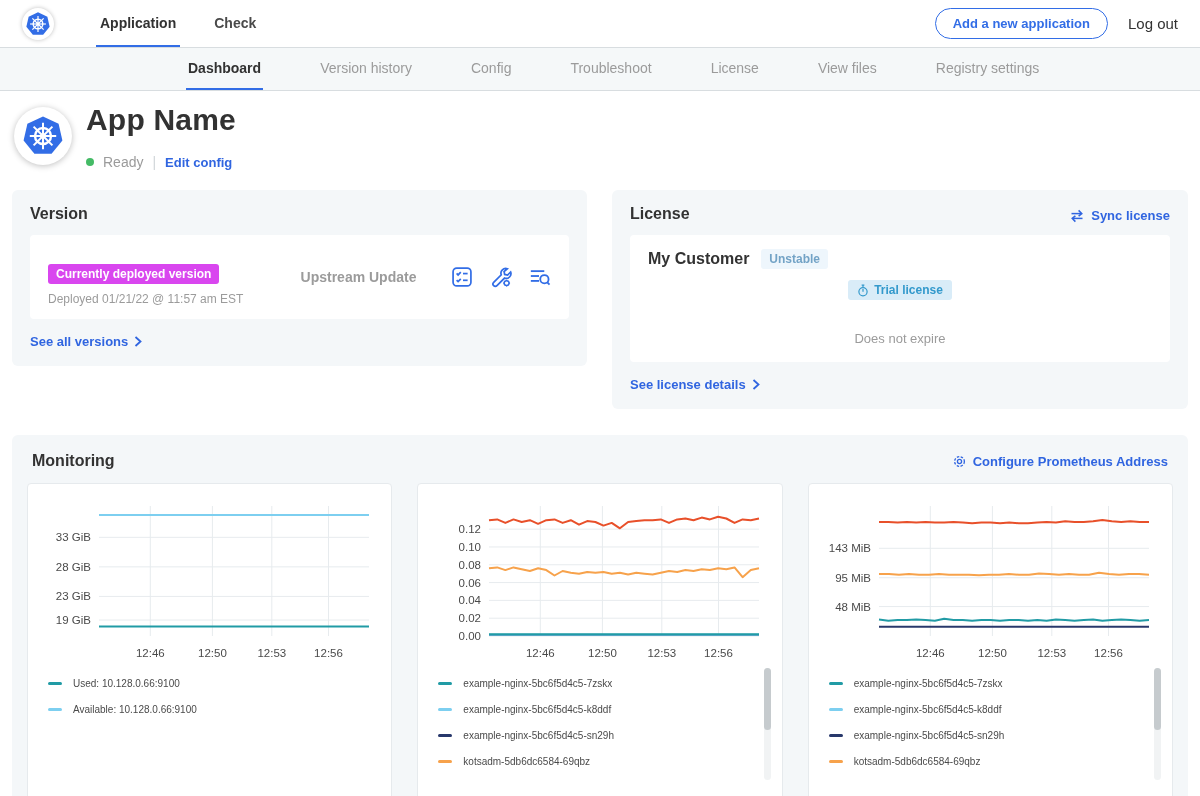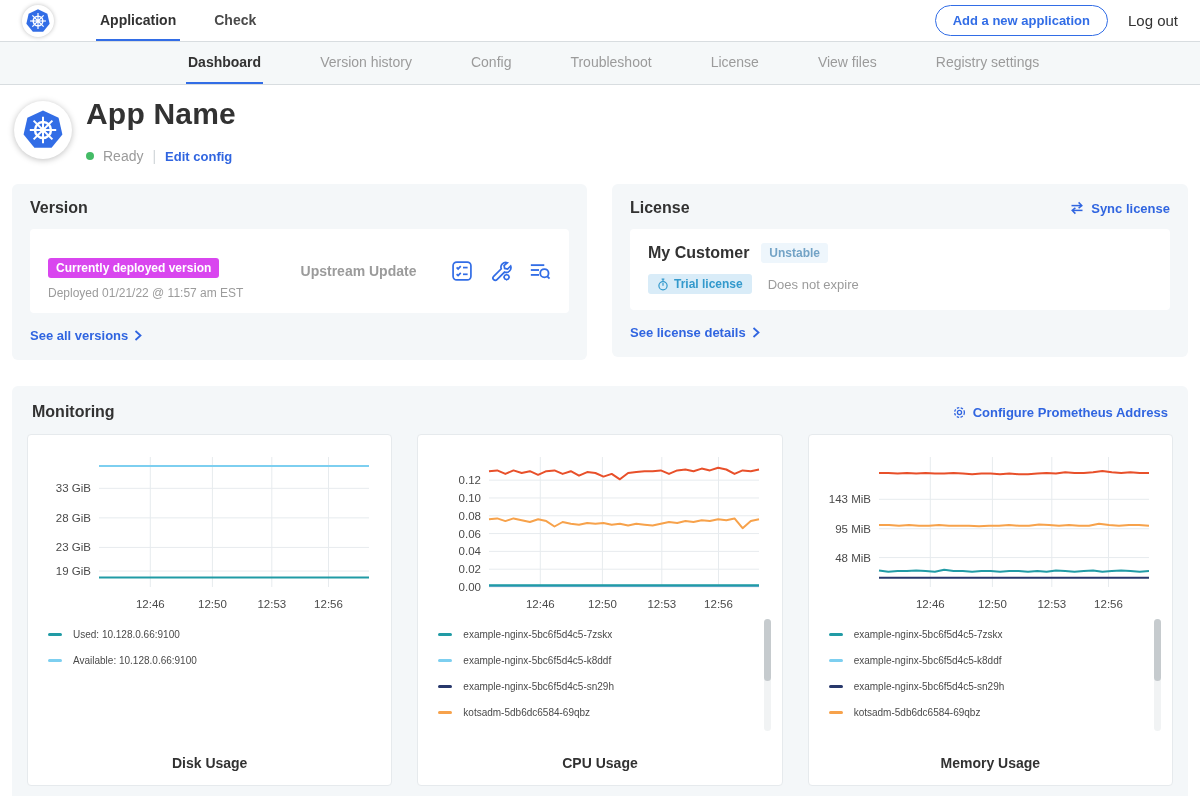--- a/index.html
+++ b/index.html
@@ -1,21 +1,21 @@
 <!DOCTYPE html>
 <html><head>
 <meta charset="utf-8">
 <style>
   * { box-sizing: border-box; margin: 0; padding: 0; }
   body {
     width: 1200px; height: 796px; background: #ffffff;
     font-family: "Liberation Sans", sans-serif; color: #323232; overflow: hidden;
   }
   
-  .topnav { height: 42px; display: flex; align-items: stretch; border-bottom: 1px solid #d8dde0; padding: 0 22px; background:#fff; }
+  .topnav { height: 48px; display: flex; align-items: stretch; border-bottom: 1px solid #d8dde0; padding: 0 22px; background:#fff; }
   .topnav-logo { display: flex; align-items: center; margin-right: 42px; }
   .logo-badge { width: 32px; height: 32px; border-radius: 50%; background:#fff; box-shadow: 0 0 4px rgba(0,0,0,.25); display:flex; align-items:center; justify-content:center; }
   .topnav-tabs { display: flex; gap: 30px; }
   .topnav-tab { display: flex; align-items: center; font-size: 14px; font-weight: bold; color:#4a4a4a; padding: 0 4px; cursor: pointer; border-bottom: 2px solid transparent; }
   .topnav-tab.active { color:#323232; border-bottom-color:#326de6; }
   .topnav-right { margin-left: auto; display: flex; align-items: center; gap: 20px; }
   .add-app-btn { border: 1px solid #326de6; color: #326de6; background: #fff; border-radius: 17px; padding: 7px 17px; font-size: 13px; font-weight: bold; cursor: pointer; font-family: inherit; }
   .logout { font-size: 15px; color:#323232; cursor: pointer; }
   
   .subnav { height: 43px; background:#f5f8f9; border-bottom: 1px solid #d8dde0; display:flex; padding-left: 186px; gap: 55px; }
@@ -28,39 +28,39 @@
   .app-status-row { display:flex; align-items:center; gap: 9px; margin-top: 17px; }
   .status-dot { width: 8px; height: 8px; border-radius: 50%; background:#44bb66; }
   .status-text { font-size: 14px; color:#9b9b9b; }
   .vdiv { color:#d0d5d9; font-size: 14px; }
   .link { color:#3065e0; font-weight: bold; font-size: 13px; cursor: pointer; text-decoration: none; display: inline-flex; align-items: center; gap: 6px; }
   
   .cards-row { display: flex; gap: 25px; padding: 4px 12px 0 12px; align-items: flex-start; }
   .card { background: #f4f7f9; border-radius: 6px; padding: 15px 18px 16px 18px; }
   .card.version { flex: 0 0 575px; }
   .card.license { flex: 1; }
-  .card-head { display:flex; align-items:center; }
+  .card-head { display:flex; align-items:flex-end; }
   .card-title { font-size: 16px; font-weight: bold; color:#323232; }
   .card-actions { margin-left:auto; display:flex; gap: 24px; }
   .inner-panel { background:#fff; border-radius: 4px; margin-top: 12px; padding: 13px 18px; display:flex; align-items:center; }
   .ver-left { width: 218px; }
   .ver-number-row { display:flex; align-items: baseline; gap: 9px; }
   .ver-number { font-size: 27px; font-weight: bold; color:#323232; }
   .ver-seq { font-size: 12px; color:#9b9b9b; }
   .deployed-badge { display:inline-block; margin-top: 16px; background:#d946ef; color:#fff; font-size: 12px; font-weight: bold; padding: 3px 8px; border-radius: 3px; text-align: center; }
   .deployed-ts { margin-top: 8px; font-size: 12px; color:#9b9b9b; }
   .upstream { flex: 1; text-align: center; font-size: 14px; font-weight: bold; color:#9b9b9b; }
   .ver-icons { display:flex; gap: 17px; align-items:center; color:#326de6; }
   .icon-btn { cursor: pointer; display:flex; }
   .see-link { margin-top: 13px; }
   
   .lic-name-row { display:flex; align-items:center; gap: 12px; }
   .lic-name { font-size: 16px; font-weight: bold; color:#323232; }
   .chan-badge { background:#eef6fc; color:#73a3c6; font-size: 12px; font-weight: bold; padding: 3px 8px; border-radius: 3px; }
-  .lic-row2 { display:flex; align-items:center; gap: 16px; margin-top: 11px; }
+  .lic-row2 { display:flex; align-items:center; gap: 31px; margin-top: 11px; flex-direction: column; }
   .trial-badge { background:#d9ecf8; color:#3399cc; font-size: 12px; font-weight: bold; padding: 3px 9px; border-radius: 3px; display:inline-flex; align-items:center; gap: 5px; }
   .expiry { font-size: 13px; color:#9b9b9b; }
   .license .inner-panel { display:block; padding: 14px 18px 16px 18px; }
   
   .monitoring { margin: 26px 12px 0 12px; background:#f4f7f9; border-radius: 6px; padding: 17px 15px 20px 15px; }
   .mon-head { display:flex; align-items:center; padding: 0 5px; }
   .graphs { display:flex; gap: 25px; margin-top: 13px; }
   .graph-card { background:#fff; border: 1px solid #e6eaed; border-radius: 4px; flex: 1; padding: 10px 8px 14px 8px; }
   .legend-wrap { position: relative; padding: 12px 18px 0 12px; height: 128px; overflow: hidden; }
   .legend-list { list-style: none; }

